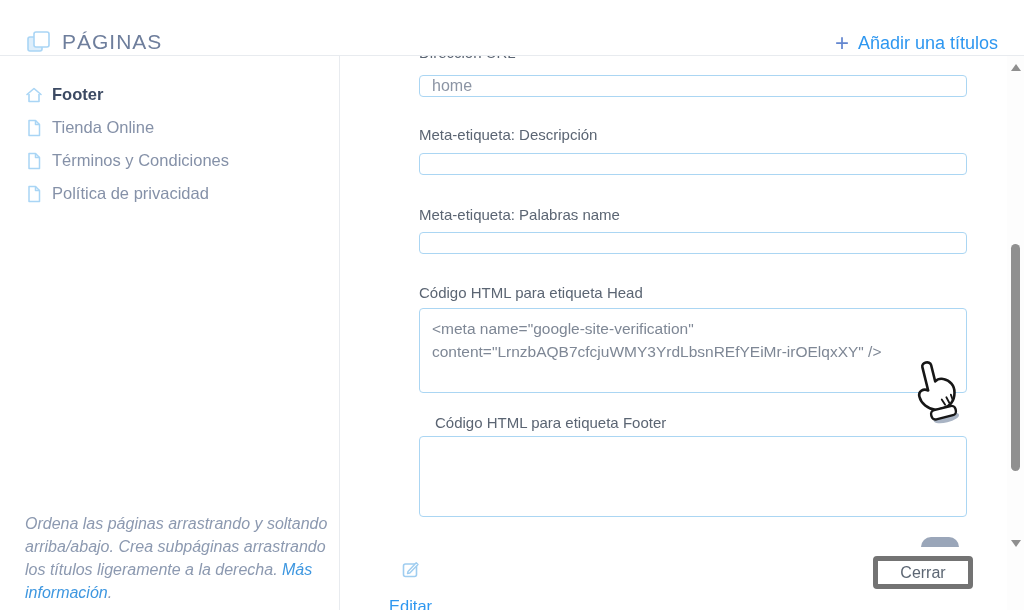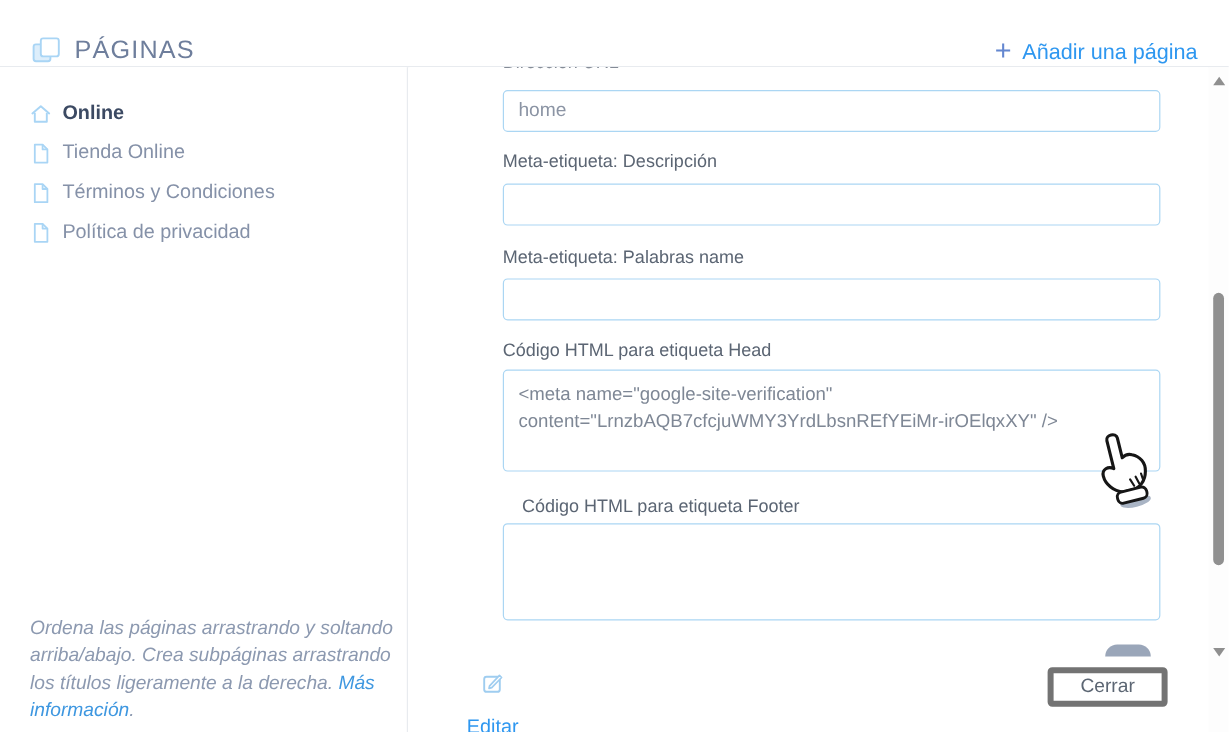--- a/index.html
+++ b/index.html
@@ -32,21 +32,21 @@
 
   
   .main { position:absolute; top:56px; left:341px; right:17px; bottom:0;
     overflow:hidden; background:#fff; }
   .flabel { position:absolute; left:78px; font-size:15px; color:#5b6573;
     line-height:20px; white-space:nowrap; }
   .finput, .ftext { position:absolute; left:78px; width:548px;
     border:1px solid #abd6f3; border-radius:4px; background:#fff;
     font-family:"Liberation Sans", sans-serif; font-size:16px; color:#8b94a4;
     padding:0 12px; outline:none; }
-  .finput { height:35px; }
+  .finput { height:22px; }
   .ftext { resize:none; overflow:hidden; padding:8px 12px; font-size:15.5px;
     line-height:1.5; color:#7e8795; }
 
   .lbl-url    { top:-13px; }
   .inp-url    { top:19px; }
   .lbl-desc   { top:69px; }
   .inp-desc   { top:97px; }
   .lbl-kw     { top:149px; }
   .inp-kw     { top:176px; }
   .lbl-head   { top:227px; }
@@ -85,34 +85,34 @@
       <span class="nav-icon" style="width:26px;height:26px;">
         <svg viewBox="0 0 26 26" width="26" height="26">
           <rect x="2" y="8" width="14" height="14" rx="2" fill="#ddeefb" stroke="#a9d5f5" stroke-width="1.6"></rect>
           <rect x="8" y="3" width="15" height="15" rx="2" fill="#ffffff" stroke="#a9d5f5" stroke-width="1.6"></rect>
         </svg>
       </span>
       <div class="app-title">PÁGINAS</div>
     </div>
     <a class="add-link">
       <span class="add-plus">+</span>
-      <span class="add-label">Añadir una página</span>
+      <span class="add-label">Añadir una títulos</span>
     </a>
   </div>
 
   <div class="sidebar">
     <div class="nav">
       <div class="nav-item active">
         <span class="nav-icon">
           <svg viewBox="0 0 18 18" width="18" height="18">
             <path d="M2 8.5 L9 2.5 L16 8.5" fill="none" stroke="#a9d5f5" stroke-width="1.6" stroke-linecap="round" stroke-linejoin="round"></path>
             <path d="M4 8 V15.5 H14 V8" fill="#fff" stroke="#a9d5f5" stroke-width="1.6" stroke-linejoin="round"></path>
           </svg>
         </span>
-        <span class="label">Online</span>
+        <span class="label">Footer</span>
       </div>
       <div class="nav-item">
         <span class="nav-icon">
           <svg viewBox="0 0 18 18" width="18" height="18">
             <path d="M4 1.5 H10.5 L14.5 5.5 V16.5 H4 Z" fill="#fff" stroke="#a9d5f5" stroke-width="1.5" stroke-linejoin="round"></path>
             <path d="M10.5 1.5 V5.5 H14.5" fill="none" stroke="#a9d5f5" stroke-width="1.5" stroke-linejoin="round"></path>
           </svg>
         </span>
         <span class="label">Tienda Online</span>
       </div>

